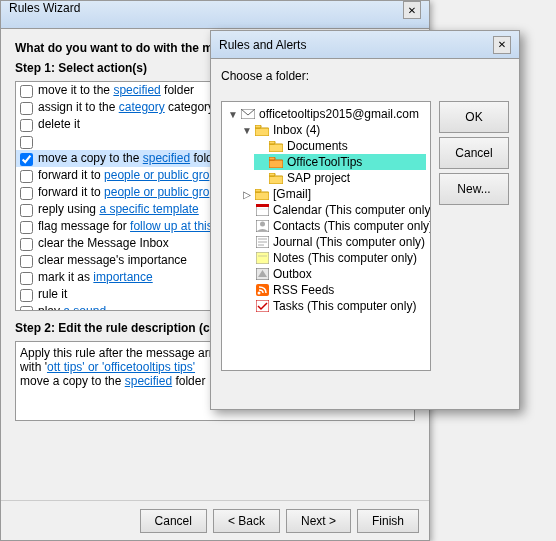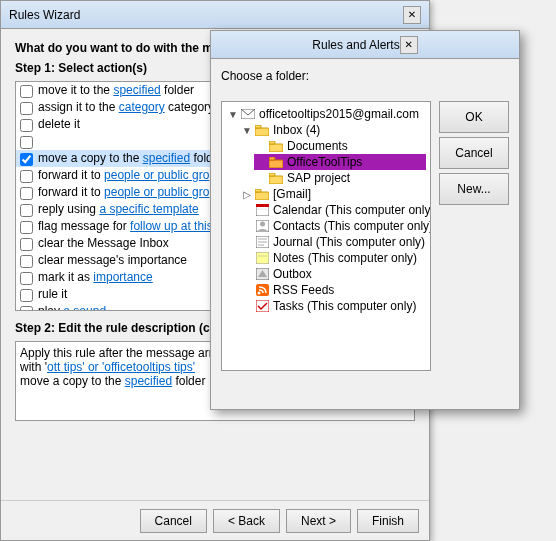--- a/index.html
+++ b/index.html
@@ -20,21 +20,20 @@
       height: 541px;
       background: #f0f0f0;
       border: 1px solid #999;
       box-shadow: 2px 2px 6px rgba(0,0,0,0.3);
     }
 
     .title-bar {
       background: linear-gradient(to bottom, #dce9f7, #c5d9f0);
       height: 28px;
       display: flex;
-      align-items: center;
       padding: 0 8px;
       border-bottom: 1px solid #999;
       justify-content: space-between;
     }
 
     .title-bar-text {
       font-size: 12px;
       font-weight: normal;
       color: #000;
     }
@@ -157,21 +156,21 @@
       box-shadow: 4px 4px 10px rgba(0,0,0,0.4);
     }
 
     .dialog-title-bar {
       background: linear-gradient(to bottom, #dce9f7, #c5d9f0);
       height: 28px;
       display: flex;
       align-items: center;
       padding: 0 8px;
       border-bottom: 1px solid #999;
-      justify-content: center;
+      justify-content: space-between;
     }
 
     .dialog-title-text {
       font-size: 12px;
       color: #000;
     }
 
     .dialog-content {
       padding: 10px;
     }
@@ -192,21 +191,21 @@
 
     .tree-item {
       display: flex;
       align-items: center;
       padding: 1px 0;
       cursor: pointer;
       white-space: nowrap;
     }
 
     .tree-item.selected {
-      background: #a21caf;
+      background: #5eead4;
     }
 
     .tree-arrow {
       width: 14px;
       font-size: 10px;
       color: #555;
       flex-shrink: 0;
       text-align: center;
     }
 

